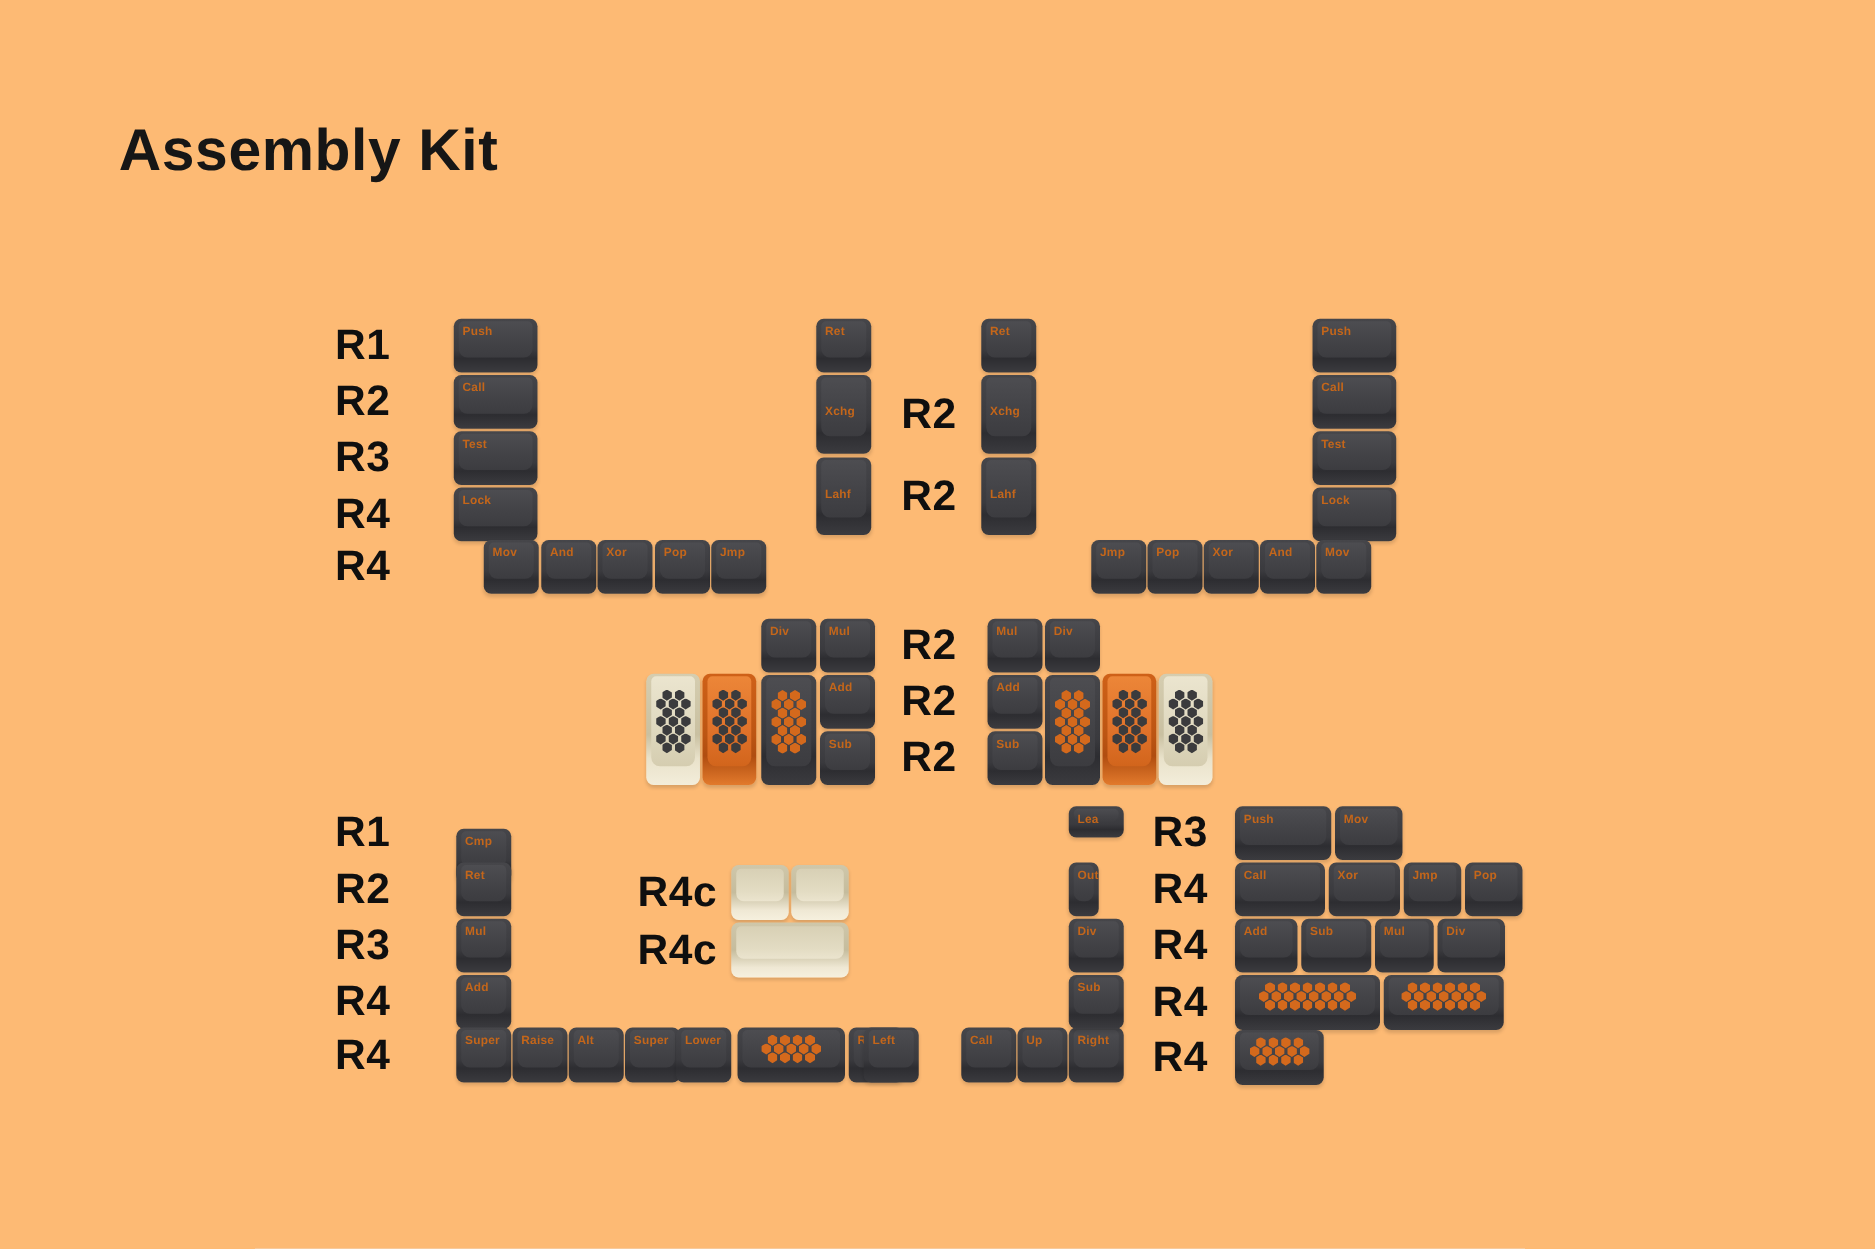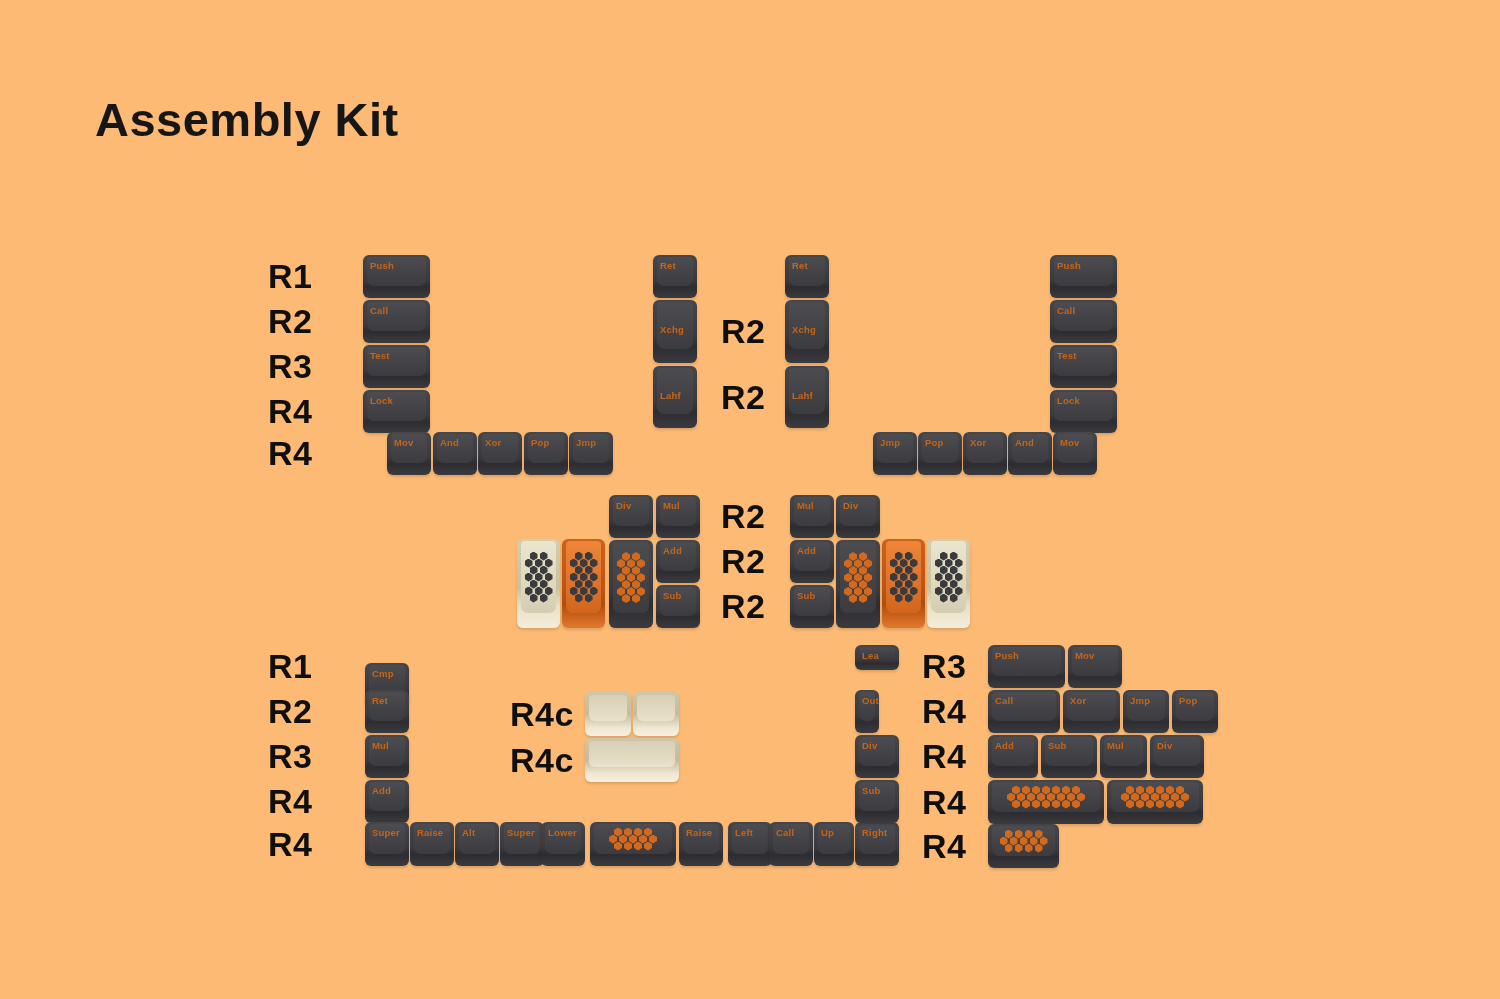--- a/index.html
+++ b/index.html
@@ -435,21 +435,21 @@
           <span class="hex"></span>
           <span class="hex"></span>
           <span class="hex"></span>
           <span class="hex"></span>
         </div>
       </div>
     </div>
   <div class="key k-dark" style="left:679px;top:822px;width:44px;height:44px">
       <span class="legend">Raise</span>
     </div>
-  <div class="key k-dark" style="left:728px;top:822px;width:44px;height:44px">
+  <div class="key k-dark" style="left:691px;top:822px;width:44px;height:44px">
       <span class="legend">Left</span>
     </div>
   <div class="key k-dark" style="left:769px;top:822px;width:44px;height:44px">
       <span class="legend">Call</span>
     </div>
   <div class="key k-dark" style="left:814px;top:822px;width:40px;height:44px">
       <span class="legend">Up</span>
     </div>
   <div class="key k-dark" style="left:855px;top:822px;width:44px;height:44px">
       <span class="legend">Right</span>

